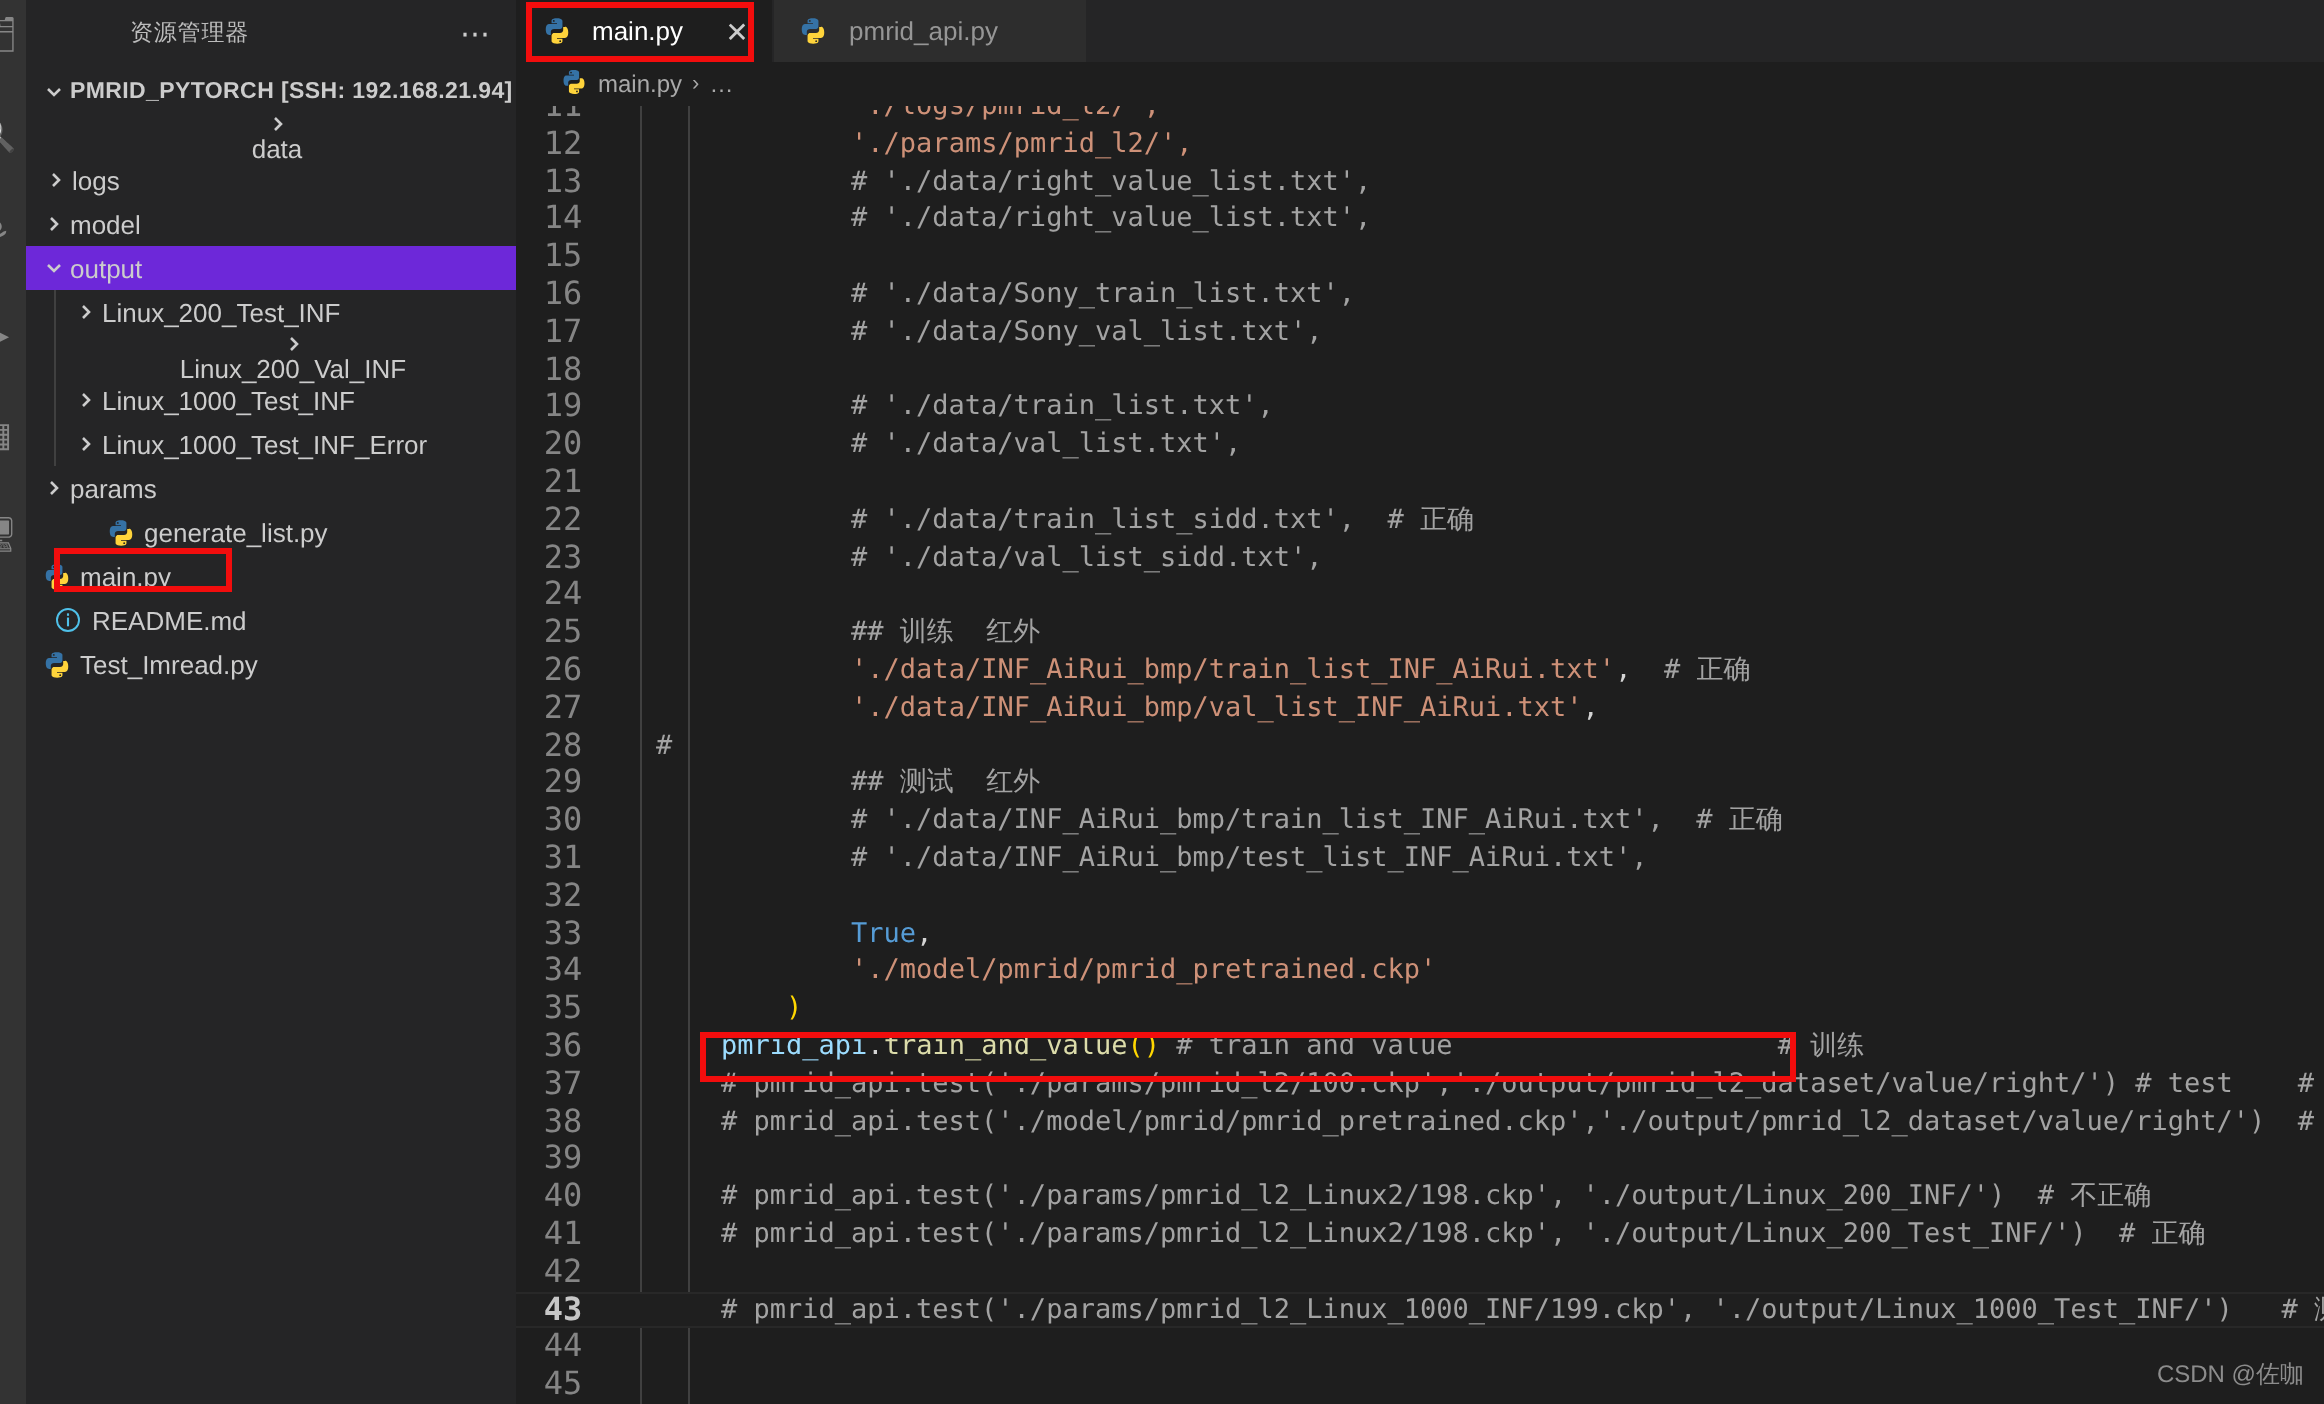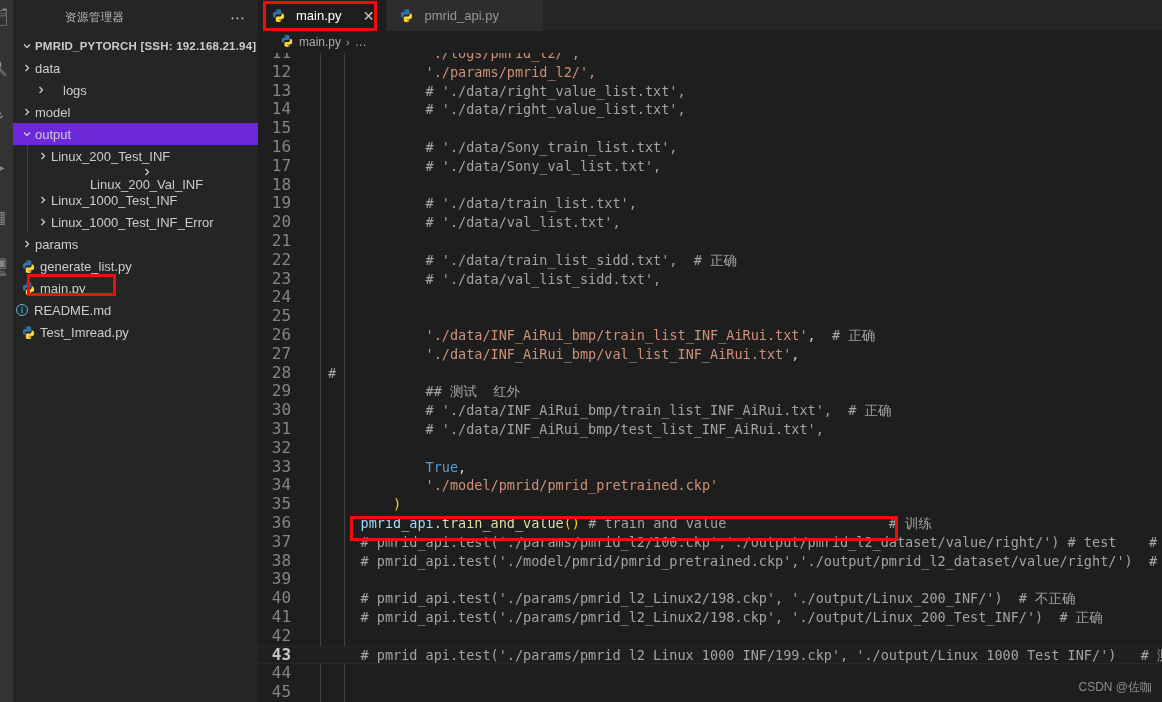--- a/index.html
+++ b/index.html
@@ -163,111 +163,111 @@
     <div class="root-row">
       <span class="chev">
         <svg width="10" height="10" viewBox="0 0 10 10">
             <path d="M2 3.5 L5 6.5 L8 3.5" stroke="#cccccc" stroke-width="1.3" fill="none"></path>
           </svg>
       </span>
       <span>PMRID_PYTORCH [SSH: 192.168.21.94]</span>
     </div>
 
     <div class="tree" id="tree">
+        <div class="row" style="padding-left: 6px; flex-direction: column;">
+          <span class="chev">
+            <svg width="10" height="10" viewBox="0 0 10 10">
+              <path d="M3.5 2 L6.5 5 L3.5 8" stroke="#cccccc" stroke-width="1.3" fill="none"></path>
+            </svg>
+          </span>
+          <span class="lbl">data</span>
+        </div>
+        <div class="row" style="padding-left: 7px;">
+          <span class="chev">
+            <svg width="10" height="10" viewBox="0 0 10 10">
+              <path d="M3.5 2 L6.5 5 L3.5 8" stroke="#cccccc" stroke-width="1.3" fill="none"></path>
+            </svg>
+          </span>
+          <span class="lbl">logs</span>
+        </div>
         <div class="row" style="padding-left: 6px;">
           <span class="chev">
             <svg width="10" height="10" viewBox="0 0 10 10">
               <path d="M3.5 2 L6.5 5 L3.5 8" stroke="#cccccc" stroke-width="1.3" fill="none"></path>
             </svg>
           </span>
-          <span class="lbl">data</span>
-        </div>
-        <div class="row" style="padding-left: 20px; gap: 14px;">
-          <span class="chev">
-            <svg width="10" height="10" viewBox="0 0 10 10">
-              <path d="M3.5 2 L6.5 5 L3.5 8" stroke="#cccccc" stroke-width="1.3" fill="none"></path>
-            </svg>
-          </span>
-          <span class="lbl">logs</span>
+          <span class="lbl">model</span>
+        </div>
+        <div class="row selected" style="padding-left: 6px;">
+          <span class="chev">
+            <svg width="10" height="10" viewBox="0 0 10 10">
+              <path d="M2 3.5 L5 6.5 L8 3.5" stroke="#cccccc" stroke-width="1.3" fill="none"></path>
+            </svg>
+          </span>
+          <span class="lbl">output</span>
+        </div>
+        <div class="row" style="padding-left: 22px;">
+          <span class="chev">
+            <svg width="10" height="10" viewBox="0 0 10 10">
+              <path d="M3.5 2 L6.5 5 L3.5 8" stroke="#cccccc" stroke-width="1.3" fill="none"></path>
+            </svg>
+          </span>
+          <span class="lbl">Linux_200_Test_INF</span>
+        </div>
+        <div class="row" style="padding-left: 22px; flex-direction: column;">
+          <span class="chev">
+            <svg width="10" height="10" viewBox="0 0 10 10">
+              <path d="M3.5 2 L6.5 5 L3.5 8" stroke="#cccccc" stroke-width="1.3" fill="none"></path>
+            </svg>
+          </span>
+          <span class="lbl">Linux_200_Val_INF</span>
+        </div>
+        <div class="row" style="padding-left: 22px;">
+          <span class="chev">
+            <svg width="10" height="10" viewBox="0 0 10 10">
+              <path d="M3.5 2 L6.5 5 L3.5 8" stroke="#cccccc" stroke-width="1.3" fill="none"></path>
+            </svg>
+          </span>
+          <span class="lbl">Linux_1000_Test_INF</span>
+        </div>
+        <div class="row" style="padding-left: 22px;">
+          <span class="chev">
+            <svg width="10" height="10" viewBox="0 0 10 10">
+              <path d="M3.5 2 L6.5 5 L3.5 8" stroke="#cccccc" stroke-width="1.3" fill="none"></path>
+            </svg>
+          </span>
+          <span class="lbl">Linux_1000_Test_INF_Error</span>
         </div>
         <div class="row" style="padding-left: 6px;">
           <span class="chev">
             <svg width="10" height="10" viewBox="0 0 10 10">
               <path d="M3.5 2 L6.5 5 L3.5 8" stroke="#cccccc" stroke-width="1.3" fill="none"></path>
             </svg>
           </span>
-          <span class="lbl">model</span>
-        </div>
-        <div class="row selected" style="padding-left: 6px;">
-          <span class="chev">
-            <svg width="10" height="10" viewBox="0 0 10 10">
-              <path d="M2 3.5 L5 6.5 L8 3.5" stroke="#cccccc" stroke-width="1.3" fill="none"></path>
-            </svg>
-          </span>
-          <span class="lbl">output</span>
-        </div>
-        <div class="row" style="padding-left: 22px;">
-          <span class="chev">
-            <svg width="10" height="10" viewBox="0 0 10 10">
-              <path d="M3.5 2 L6.5 5 L3.5 8" stroke="#cccccc" stroke-width="1.3" fill="none"></path>
-            </svg>
-          </span>
-          <span class="lbl">Linux_200_Test_INF</span>
-        </div>
-        <div class="row" style="padding-left: 22px; flex-direction: column;">
-          <span class="chev">
-            <svg width="10" height="10" viewBox="0 0 10 10">
-              <path d="M3.5 2 L6.5 5 L3.5 8" stroke="#cccccc" stroke-width="1.3" fill="none"></path>
-            </svg>
-          </span>
-          <span class="lbl">Linux_200_Val_INF</span>
-        </div>
-        <div class="row" style="padding-left: 22px;">
-          <span class="chev">
-            <svg width="10" height="10" viewBox="0 0 10 10">
-              <path d="M3.5 2 L6.5 5 L3.5 8" stroke="#cccccc" stroke-width="1.3" fill="none"></path>
-            </svg>
-          </span>
-          <span class="lbl">Linux_1000_Test_INF</span>
-        </div>
-        <div class="row" style="padding-left: 22px;">
-          <span class="chev">
-            <svg width="10" height="10" viewBox="0 0 10 10">
-              <path d="M3.5 2 L6.5 5 L3.5 8" stroke="#cccccc" stroke-width="1.3" fill="none"></path>
-            </svg>
-          </span>
-          <span class="lbl">Linux_1000_Test_INF_Error</span>
+          <span class="lbl">params</span>
+        </div>
+        <div class="row" style="padding-left: 6px; margin-left: 32px;">
+          <span class="ficon">
+            <svg width="15" height="15" viewBox="0 0 16 16">
+              <path d="M7.9 1.2c-3 0-2.8 1.3-2.8 1.3v1.4h2.9v.4H3.9S2 4 2 7.1c0 3.1 1.7 3 1.7 3h1V8.6s-.1-1.7 1.7-1.7h2.9s1.6 0 1.6-1.5V2.7s.2-1.5-3-1.5zM6.3 2.1c.3 0 .5.2.5.5s-.2.5-.5.5-.5-.2-.5-.5.2-.5.5-.5z" fill="#3572A5"></path>
+              <path d="M8.1 14.8c3 0 2.8-1.3 2.8-1.3v-1.4H8v-.4h4.1s1.9.2 1.9-2.9c0-3.1-1.7-3-1.7-3h-1v1.5s.1 1.7-1.7 1.7H6.7s-1.6 0-1.6 1.5v2.7s-.2 1.6 3 1.6zm1.6-.9c-.3 0-.5-.2-.5-.5s.2-.5.5-.5.5.2.5.5-.2.5-.5.5z" fill="#FFD43B"></path>
+            </svg>
+          </span>
+          <span class="lbl">generate_list.py</span>
         </div>
         <div class="row" style="padding-left: 6px;">
-          <span class="chev">
-            <svg width="10" height="10" viewBox="0 0 10 10">
-              <path d="M3.5 2 L6.5 5 L3.5 8" stroke="#cccccc" stroke-width="1.3" fill="none"></path>
-            </svg>
-          </span>
-          <span class="lbl">params</span>
-        </div>
-        <div class="row" style="padding-left: 6px;">
-          <span class="ficon">
-            <svg width="15" height="15" viewBox="0 0 16 16">
-              <path d="M7.9 1.2c-3 0-2.8 1.3-2.8 1.3v1.4h2.9v.4H3.9S2 4 2 7.1c0 3.1 1.7 3 1.7 3h1V8.6s-.1-1.7 1.7-1.7h2.9s1.6 0 1.6-1.5V2.7s.2-1.5-3-1.5zM6.3 2.1c.3 0 .5.2.5.5s-.2.5-.5.5-.5-.2-.5-.5.2-.5.5-.5z" fill="#3572A5"></path>
-              <path d="M8.1 14.8c3 0 2.8-1.3 2.8-1.3v-1.4H8v-.4h4.1s1.9.2 1.9-2.9c0-3.1-1.7-3-1.7-3h-1v1.5s.1 1.7-1.7 1.7H6.7s-1.6 0-1.6 1.5v2.7s-.2 1.6 3 1.6zm1.6-.9c-.3 0-.5-.2-.5-.5s.2-.5.5-.5.5.2.5.5-.2.5-.5.5z" fill="#FFD43B"></path>
-            </svg>
-          </span>
-          <span class="lbl">generate_list.py</span>
-        </div>
-        <div class="row" style="padding-left: 6px;">
           <span class="ficon">
             <svg width="15" height="15" viewBox="0 0 16 16">
               <path d="M7.9 1.2c-3 0-2.8 1.3-2.8 1.3v1.4h2.9v.4H3.9S2 4 2 7.1c0 3.1 1.7 3 1.7 3h1V8.6s-.1-1.7 1.7-1.7h2.9s1.6 0 1.6-1.5V2.7s.2-1.5-3-1.5zM6.3 2.1c.3 0 .5.2.5.5s-.2.5-.5.5-.5-.2-.5-.5.2-.5.5-.5z" fill="#3572A5"></path>
               <path d="M8.1 14.8c3 0 2.8-1.3 2.8-1.3v-1.4H8v-.4h4.1s1.9.2 1.9-2.9c0-3.1-1.7-3-1.7-3h-1v1.5s.1 1.7-1.7 1.7H6.7s-1.6 0-1.6 1.5v2.7s-.2 1.6 3 1.6zm1.6-.9c-.3 0-.5-.2-.5-.5s.2-.5.5-.5.5.2.5.5-.2.5-.5.5z" fill="#FFD43B"></path>
             </svg>
           </span>
           <span class="lbl">main.py</span>
         </div>
-        <div class="row" style="padding-left: 0;">
+        <div class="row" style="padding-left: 12px;">
           <span class="ficon">
             <svg width="14" height="14" viewBox="0 0 16 16">
               <circle cx="8" cy="8" r="6.3" fill="none" stroke="#4FC1E9" stroke-width="1.1"></circle>
               <rect x="7.4" y="6.6" width="1.2" height="5" fill="#4FC1E9"></rect>
               <rect x="7.4" y="4.2" width="1.2" height="1.4" fill="#4FC1E9"></rect>
             </svg>
           </span>
           <span class="lbl">README.md</span>
         </div>
         <div class="row" style="padding-left: 6px;">
@@ -331,21 +331,21 @@
           <div class="crow"><span class="lnum">15</span><span class="ctext"></span></div>
           <div class="crow"><span class="lnum">16</span><span class="ctext"><span class="c-com">            # './data/Sony_train_list.txt',</span></span></div>
           <div class="crow"><span class="lnum">17</span><span class="ctext"><span class="c-com">            # './data/Sony_val_list.txt',</span></span></div>
           <div class="crow"><span class="lnum">18</span><span class="ctext"></span></div>
           <div class="crow"><span class="lnum">19</span><span class="ctext"><span class="c-com">            # './data/train_list.txt',</span></span></div>
           <div class="crow"><span class="lnum">20</span><span class="ctext"><span class="c-com">            # './data/val_list.txt',</span></span></div>
           <div class="crow"><span class="lnum">21</span><span class="ctext"></span></div>
           <div class="crow"><span class="lnum">22</span><span class="ctext"><span class="c-com">            # './data/train_list_sidd.txt',  # 正确</span></span></div>
           <div class="crow"><span class="lnum">23</span><span class="ctext"><span class="c-com">            # './data/val_list_sidd.txt',</span></span></div>
           <div class="crow"><span class="lnum">24</span><span class="ctext"></span></div>
-          <div class="crow"><span class="lnum">25</span></div>
+          <div class="crow"><span class="lnum">25</span><span class="ctext"><span class="c-com">            ## 训练  红外</span></span></div>
           <div class="crow"><span class="lnum">26</span><span class="ctext"><span class="c-plain">            </span><span class="c-str">'./data/INF_AiRui_bmp/train_list_INF_AiRui.txt'</span><span class="c-plain">,</span><span class="c-com">  # 正确</span></span></div>
           <div class="crow"><span class="lnum">27</span><span class="ctext"><span class="c-plain">            </span><span class="c-str">'./data/INF_AiRui_bmp/val_list_INF_AiRui.txt'</span><span class="c-plain">,</span></span></div>
           <div class="crow"><span class="lnum">28</span><span class="ctext"><span class="c-com">#</span></span></div>
           <div class="crow"><span class="lnum">29</span><span class="ctext"><span class="c-com">            ## 测试  红外</span></span></div>
           <div class="crow"><span class="lnum">30</span><span class="ctext"><span class="c-com">            # './data/INF_AiRui_bmp/train_list_INF_AiRui.txt',  # 正确</span></span></div>
           <div class="crow"><span class="lnum">31</span><span class="ctext"><span class="c-com">            # './data/INF_AiRui_bmp/test_list_INF_AiRui.txt',</span></span></div>
           <div class="crow"><span class="lnum">32</span><span class="ctext"></span></div>
           <div class="crow"><span class="lnum">33</span><span class="ctext"><span class="c-plain">            </span><span class="c-kw">True</span><span class="c-plain">,</span></span></div>
           <div class="crow"><span class="lnum">34</span><span class="ctext"><span class="c-plain">            </span><span class="c-str">'./model/pmrid/pmrid_pretrained.ckp'</span></span></div>
           <div class="crow"><span class="lnum">35</span><span class="ctext"><span class="c-plain">        </span><span class="c-pn">)</span></span></div>

